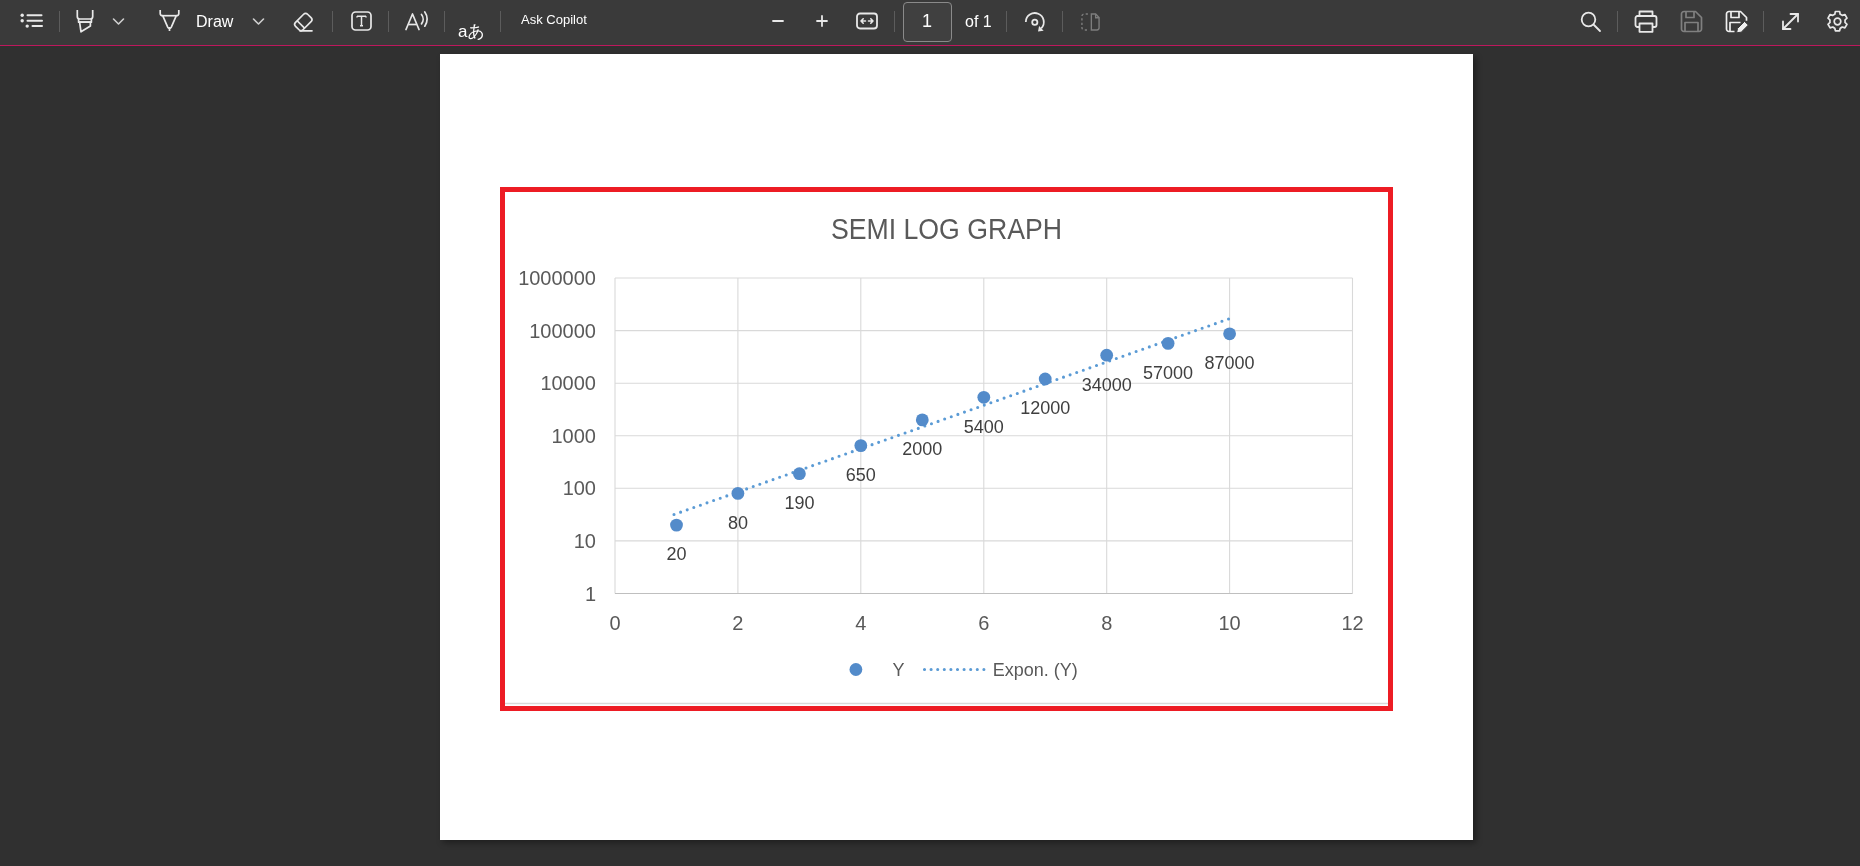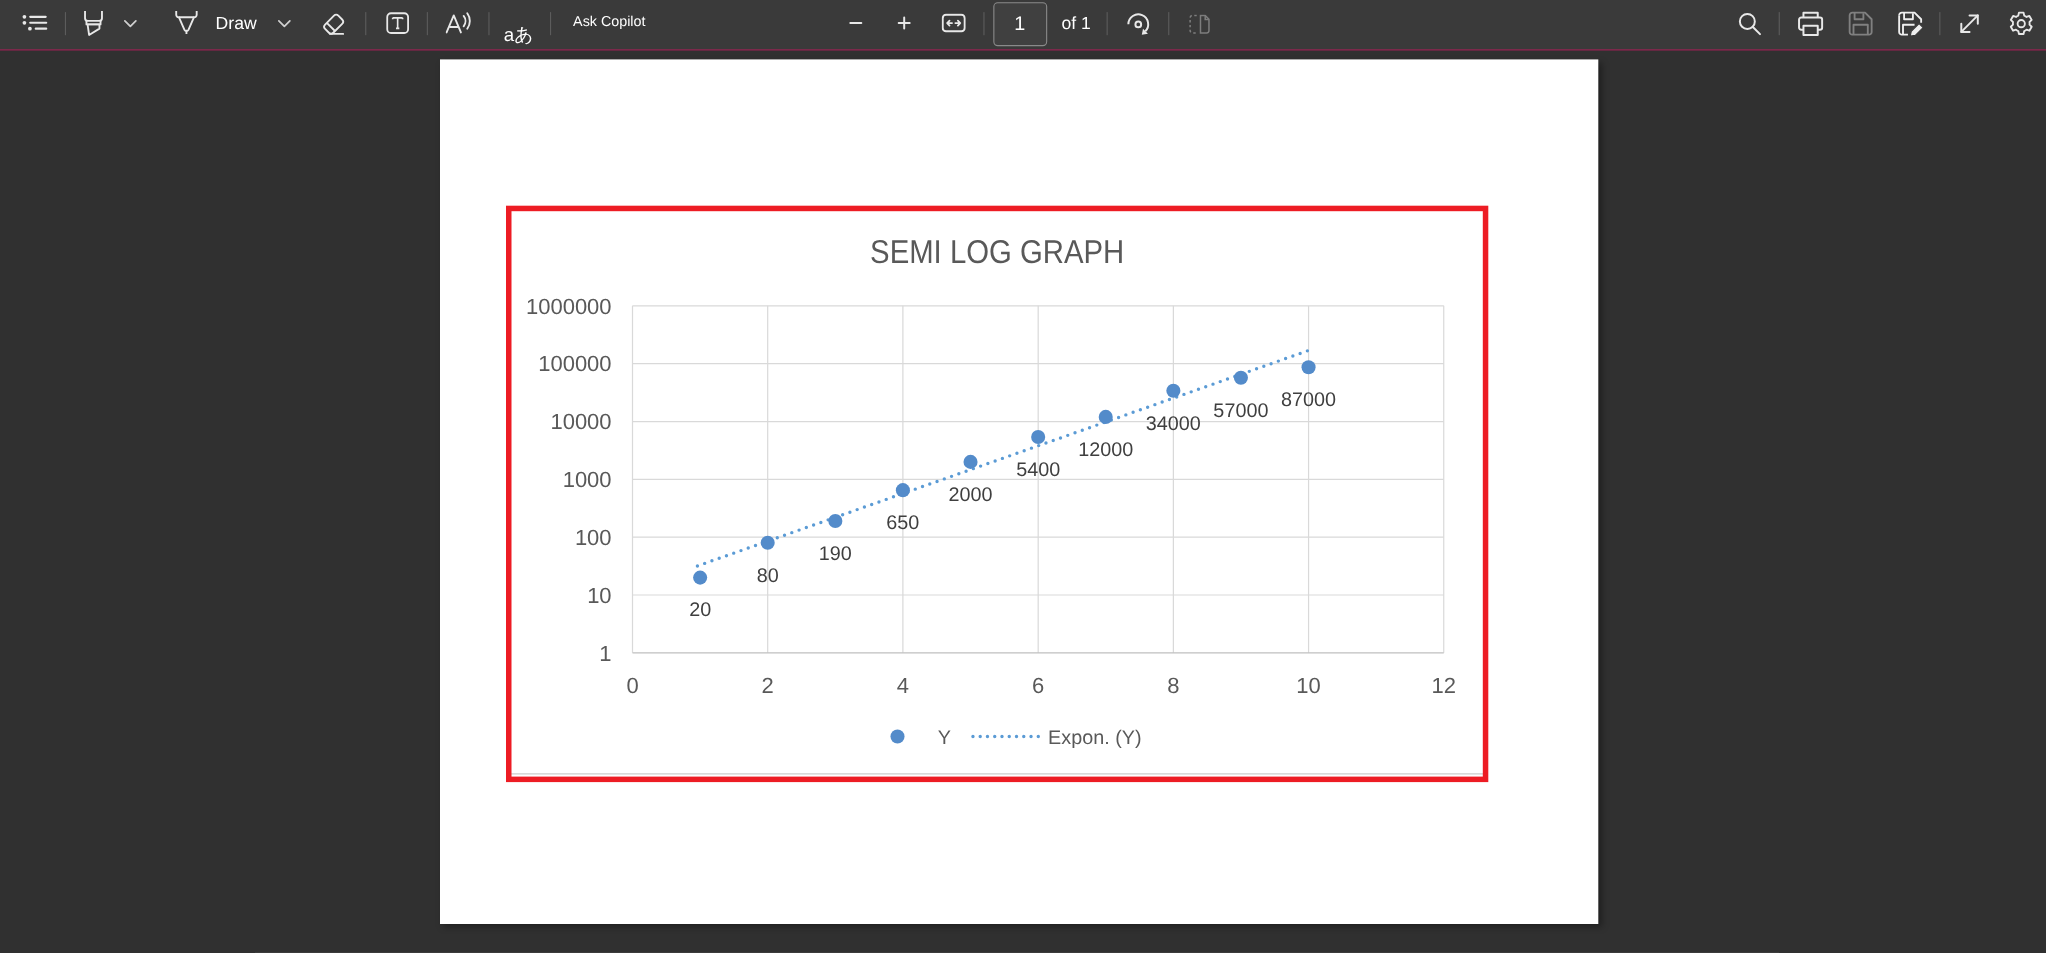--- a/index.html
+++ b/index.html
@@ -2,22 +2,22 @@
 <html><head>
 <meta charset="utf-8">
 <style>
   html,body{margin:0;padding:0;width:1860px;height:866px;overflow:hidden;
     background:#303030;font-family:"Liberation Sans",sans-serif;}
   #toolbar{position:absolute;left:0;top:0;width:1860px;height:45px;background:#3a3a3a;
     border-bottom:1px solid #be185d;}
   .tbtxt{position:absolute;color:#ffffff;font-size:16px;white-space:nowrap;}
   .sep{position:absolute;top:11px;width:1px;height:21px;background:#5c5c5c;}
   #content{position:absolute;left:0;top:46px;width:1860px;height:820px;background:#303030;}
-  #page{position:absolute;left:400px;top:8px;width:1033px;height:786px;background:#ffffff;
-    box-shadow:3px 3px 6px rgba(0,0,0,0.35);padding-left:20px;}
+  #page{position:absolute;left:440px;top:8px;width:1033px;height:786px;background:#ffffff;
+    box-shadow:3px 3px 6px rgba(0,0,0,0.35);}
   svg{position:absolute;}
 </style>
 </head>
 <body>
 <div id="toolbar">
 
   <svg style="left:20px;top:9px" width="25" height="24" viewBox="0 0 25 24">
     <g fill="#e8e8e8" stroke="none">
       <circle cx="2.2" cy="6.3" r="1.7"></circle>
       <circle cx="2.2" cy="11.7" r="1.7"></circle>

